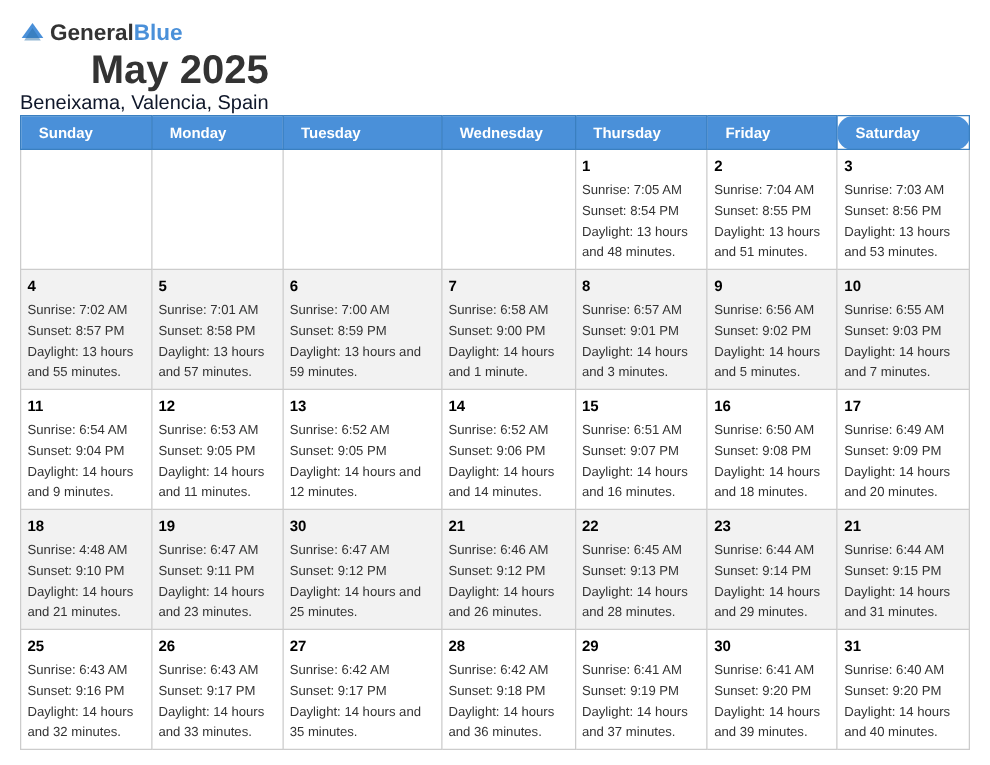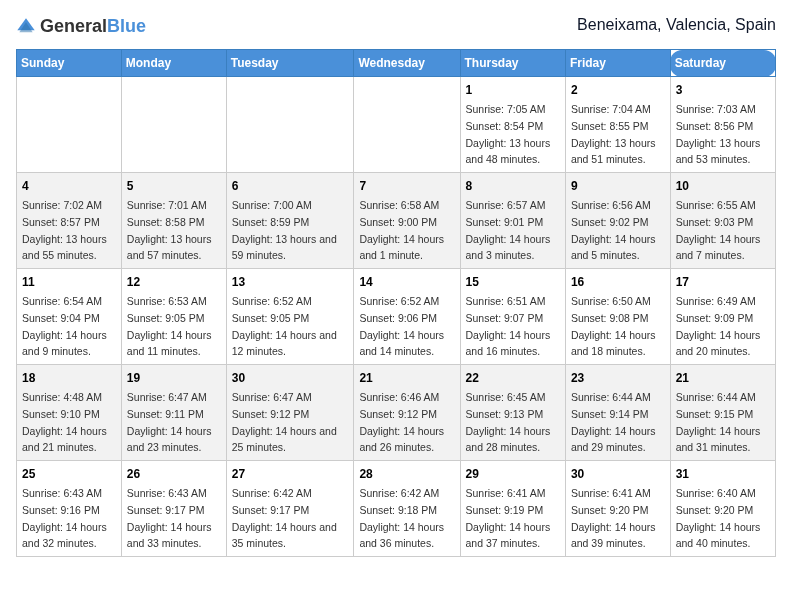--- a/index.html
+++ b/index.html
@@ -7,21 +7,21 @@
       font-family: Arial, sans-serif;
       background: #fff;
       width: 792px;
       min-height: 612px;
       padding: 16px;
     }
     .header {
       display: flex;
       justify-content: space-between;
       align-items: flex-start;
-      margin-bottom: 12px;
+      flex-direction: column;
     }
     .logo {
       display: flex;
       align-items: center;
       gap: 4px;
     }
     .logo-icon {
       width: 20px;
       height: 20px;
     }
@@ -40,21 +40,21 @@
     table {
       width: 100%;
       border-collapse: collapse;
       font-size: 11px;
     }
     thead tr {
       background-color: #4a90d9;
       color: #fff;
     }
     thead th {
-      padding: 6px 4px;
+      padding: 6px 14px;
       text-align: left;
       font-size: 12px;
       font-weight: bold;
       border: 1px solid #3a7fc0;
     }
     tbody tr {
       vertical-align: top;
     }
     tbody td {
       border: 1px solid #ccc;
@@ -96,20 +96,21 @@
   <div class="logo">
     <svg class="logo-icon" viewBox="0 0 30 30" xmlns="http://www.w3.org/2000/svg">
       <polygon points="15,2 28,20 2,20" fill="#4a90d9"></polygon>
       <polygon points="15,8 25,23 5,23" fill="#2a6faa" opacity="0.5"></polygon>
     </svg>
     <span>
       <span style="font-size:18px;font-weight:bold;color:#333;">General</span><span style="font-size:18px;font-weight:bold;color:#4a90d9;">Blue</span>
     </span>
   </div>
   <div class="title-section">
+    <div class="main-title">May 2025</div>
     <div class="subtitle">Beneixama, Valencia, Spain</div>
   </div>
 </div>
 
 <table>
   <thead>
     <tr>
       <th class="col-sun">Sunday</th>
       <th class="col-mon">Monday</th>
       <th class="col-tue">Tuesday</th>

